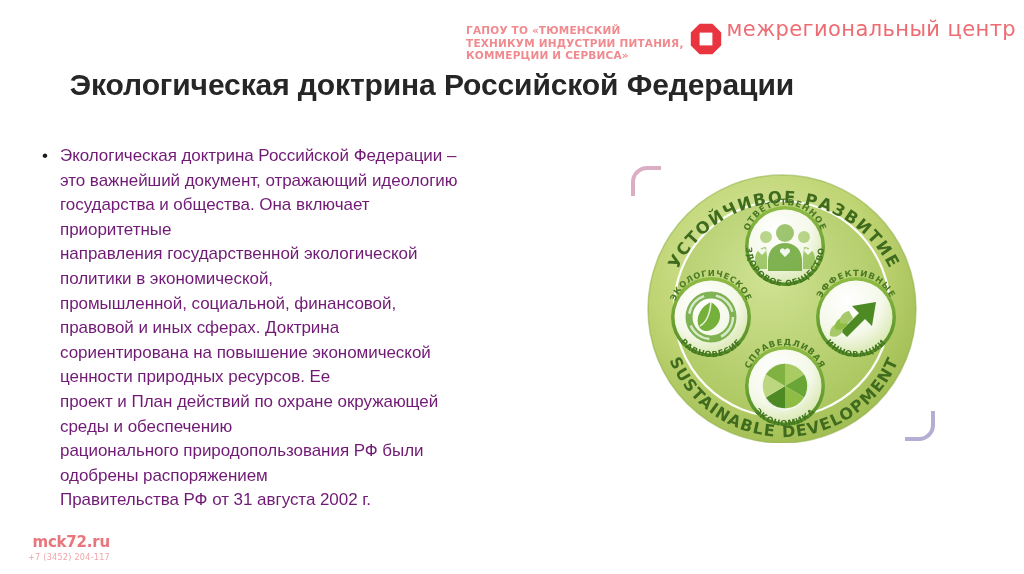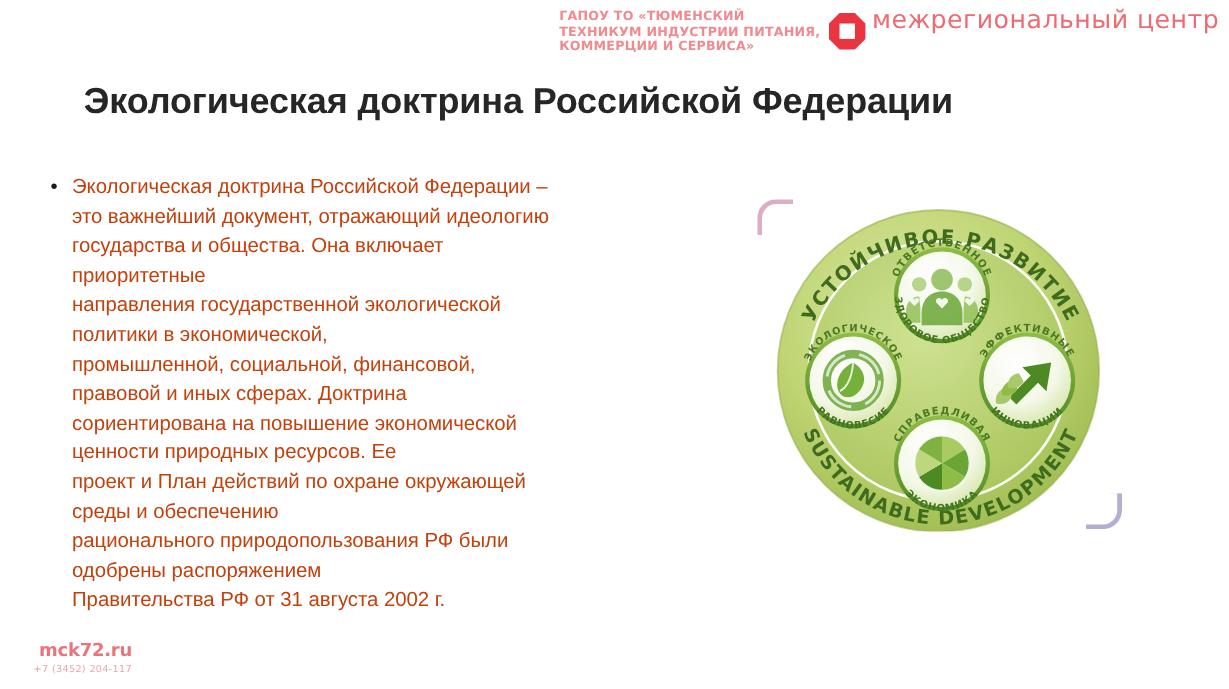--- a/index.html
+++ b/index.html
@@ -16,24 +16,24 @@
     position: relative;
     width: 1024px;
     height: 574px;
     background: #ffffff;
     overflow: hidden;
   }
 
   
   .header-bar {
     position: absolute;
-    top: 3px;
+    top: 19px;
     right: 8px;
     display: flex;
-    align-items: center;
+    align-items: flex-start;
     gap: 6px;
   }
   .org-name {
     text-transform: uppercase;
     color: #f08a8f;
     font-size: 10.5px;
     line-height: 12.5px;
     letter-spacing: 0.2px;
     font-weight: bold;
     text-align: left;
@@ -113,21 +113,21 @@
     font-size: 17px;
     line-height: 24.6px;
     color: #1a1a1a;
     text-align: left;
     padding-left: 4px;
     box-sizing: border-box;
   }
   .bullet-text {
     font-size: 17px;
     line-height: 24.6px;
-    color: #c2410c;
+    color: #701a75;
     white-space: pre-line;
     letter-spacing: -0.05px;
   }
 
   
   .figure-wrap {
     position: absolute;
     left: 630px;
     top: 165px;
     width: 305px;

